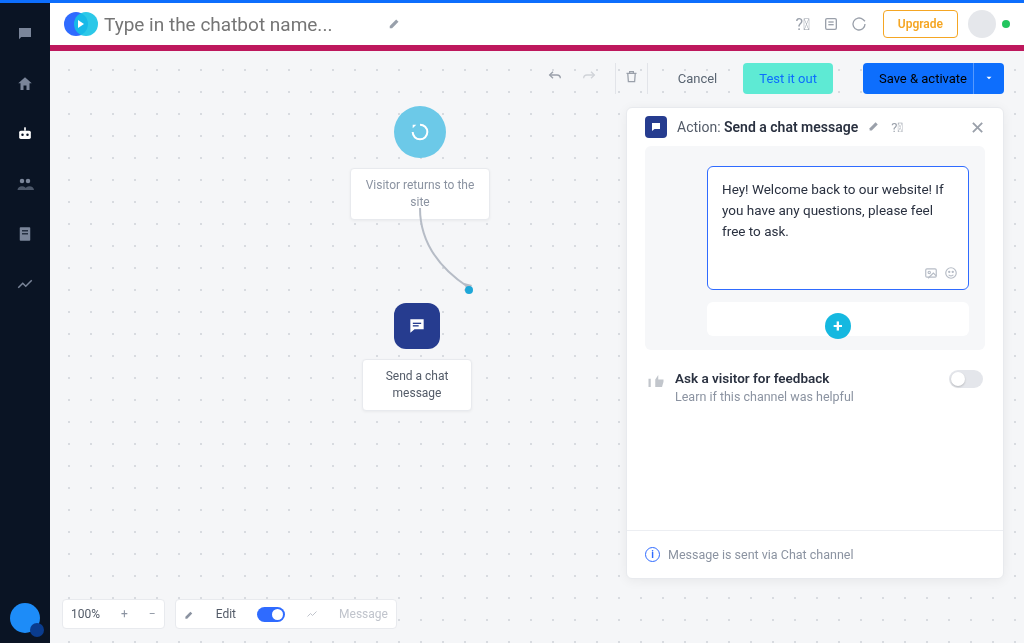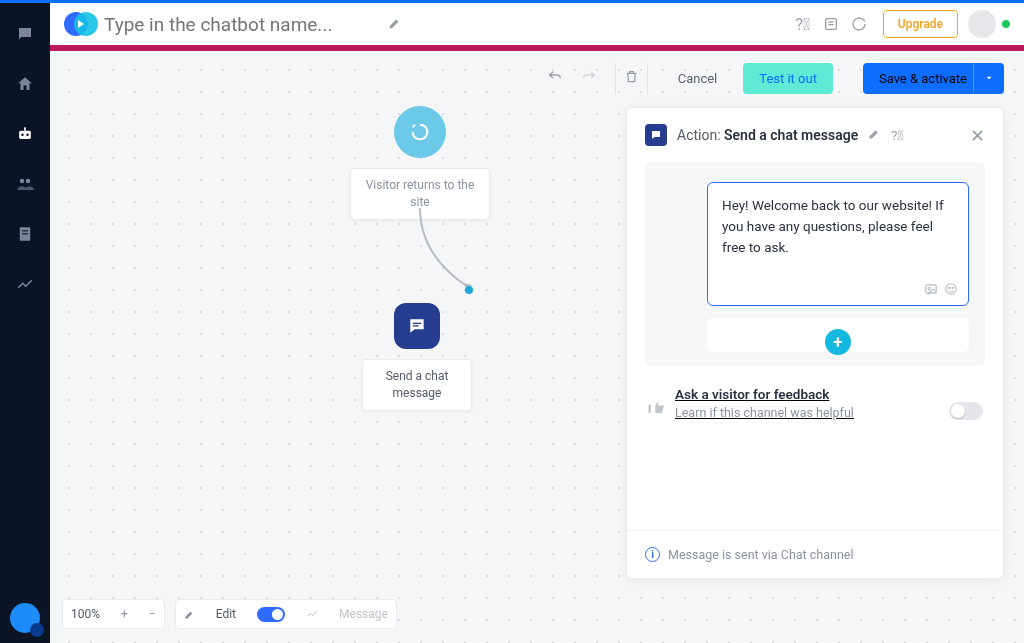--- a/index.html
+++ b/index.html
@@ -52,37 +52,37 @@
 .trigger-label { margin-top:10px; background:#fff; border:1px solid #e8eaee; border-radius:4px; padding:8px 10px; font-size:12px; color:#8b93a1; line-height:1.4; box-shadow:0 1px 3px rgba(0,0,0,.05);}
 .connector { position:absolute; left:368px; top:124px; width:60px; height:122px; pointer-events:none; }
 .conn-dot { position:absolute; left:50px; top:112px; width:8px; height:8px; background:#1ea7d8; border-radius:50%; }
 
 .node-action { position:absolute; left:312px; top:252px; text-align:center; width:110px; }
 .action-square { width:46px; height:46px; border-radius:12px; background:#263c8f; margin:0 auto; display:flex; align-items:center; justify-content:center; color:#fff; }
 .action-label { margin-top:10px; background:#fff; border:1px solid #e8eaee; border-radius:4px; padding:8px 10px; font-size:12px; color:#535b68; line-height:1.4; box-shadow:0 1px 3px rgba(0,0,0,.05);}
 
 
 .panel { position:absolute; right:20px; top:56px; bottom:64px; width:378px; background:#fff; border-radius:6px; border:1px solid #e8eaee; box-shadow:0 2px 12px rgba(0,0,0,.06); display:flex; flex-direction:column; }
-.panel-head { display:flex; align-items:center; padding:16px 18px; gap:10px;}
+.panel-head { display:flex; align-items:center; padding:8px 18px; gap:10px;}
 .panel-head-icon { width:22px; height:22px; background:#263c8f; border-radius:4px; display:flex; align-items:center; justify-content:center; color:#fff; font-size:12px;}
 .panel-head-title { font-size:14px; color:#535b68;}
 .panel-head-title strong { color:#2a3140; font-weight:600;}
 .panel-head-act { color:#9aa0aa; font-size:13px; cursor:pointer; }
 .panel-head-spacer { flex:1; }
 .panel-close { color:#9aa0aa; cursor:pointer; font-size:18px; }
 
 .panel-body { padding:0 18px; flex:1; }
 .msg-wrap { background:#f6f7f9; border-radius:6px; padding:20px 16px 14px; }
 .msg-box { background:#fff; border:1.5px solid #2f6bff; border-radius:6px; padding:12px 14px 28px; position:relative; margin-left:46px;}
 .msg-text { font-size:13.5px; color:#2a3140; line-height:1.55; border:none; width:100%; resize:none; outline:none; font-family:inherit; height:78px; }
 .msg-tools { position:absolute; right:10px; bottom:6px; display:flex; gap:6px; color:#b6bcc6; font-size:13px;}
 .add-btn { width:26px; height:26px; border-radius:50%; background:#15b8e0; color:#fff; display:flex; align-items:center; justify-content:center; margin:14px auto 0; cursor:pointer; font-size:17px; font-weight:bold;}
 .add-card { background:#fff; border-radius:6px; margin:12px 0 0 46px; height:34px; display:flex; align-items:center; justify-content:center;}
 
-.feedback-row { display:flex; gap:10px; padding:20px 2px; align-items:flex-end;text-decoration:underline;}
+.feedback-row { display:flex; gap:10px; padding:20px 2px; align-items:flex-start;}
 .fb-icon { color:#9aa0aa; margin-top:2px; font-size:15px;}
 .fb-text .t1 { font-size:13.5px; font-weight:600; color:#2a3140; }
 .fb-text .t2 { font-size:12.5px; color:#8b93a1; margin-top:3px;}
 .toggle { margin-left:auto; width:34px; height:18px; background:#e4e6eb; border-radius:9px; position:relative; cursor:pointer;}
 .toggle-knob { width:14px; height:14px; background:#fff; border-radius:50%; position:absolute; left:2px; top:2px; box-shadow:0 1px 2px rgba(0,0,0,.2);}
 
 .panel-note { border-top:1px solid #eceef2; padding:16px 18px; display:flex; gap:8px; font-size:12.5px; color:#8b93a1; align-items:center;}
 .note-icon { color:#2f6bff; border:1.5px solid #2f6bff; width:15px;height:15px;border-radius:50%; display:flex;align-items:center;justify-content:center;font-size:10px;font-weight:bold;}
 
 

